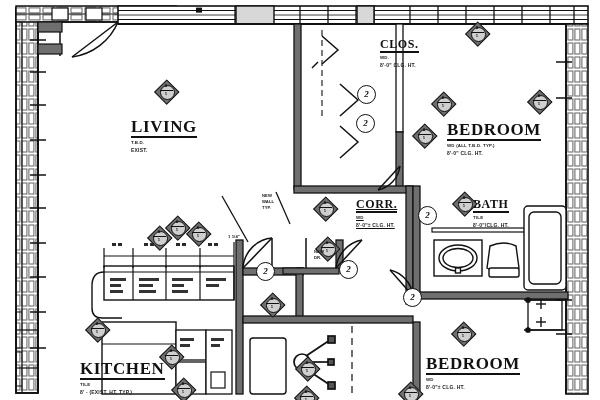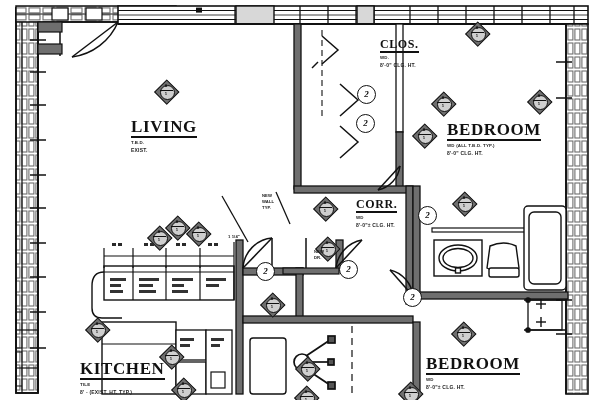--- a/index.html
+++ b/index.html
@@ -414,26 +414,31 @@
     <span class="rl-sub1">WD.</span>
     <span class="rl-sub2">8'-0" CLG. HT.</span>
   </div>
 
   <div class="room-label" style="left:447px;top:121px;">
     <span class="rl-name">BEDROOM</span>
     <span class="rl-sub1">WD (ALL T.B.D. TYP.)</span>
     <span class="rl-sub2">8'-0" CLG. HT.</span>
   </div>
 
-  <div class="room-label small" style="left:356px;top:198px;">
+  <div class="room-label small" style="left:356px;top:198px;text-decoration:underline;">
     <span class="rl-name">CORR.</span>
     <span class="rl-sub1">WD</span>
     <span class="rl-sub2">8'-0"± CLG. HT.</span>
   </div>
 
+  <div class="room-label small" style="left:473px;top:198px;">
+    <span class="rl-name">BATH</span>
+    <span class="rl-sub1">TILE</span>
+    <span class="rl-sub2">8'-0"/CLG. HT.</span>
+  </div>
 
   <div class="room-label" style="left:80px;top:360px;">
     <span class="rl-name">KITCHEN</span>
     <span class="rl-sub1">TILE</span>
     <span class="rl-sub2">8' - (EXIST. HT. TYP.)</span>
   </div>
 
   <div class="room-label" style="left:426px;top:355px;">
     <span class="rl-name">BEDROOM</span>
     <span class="rl-sub1">WD</span>

